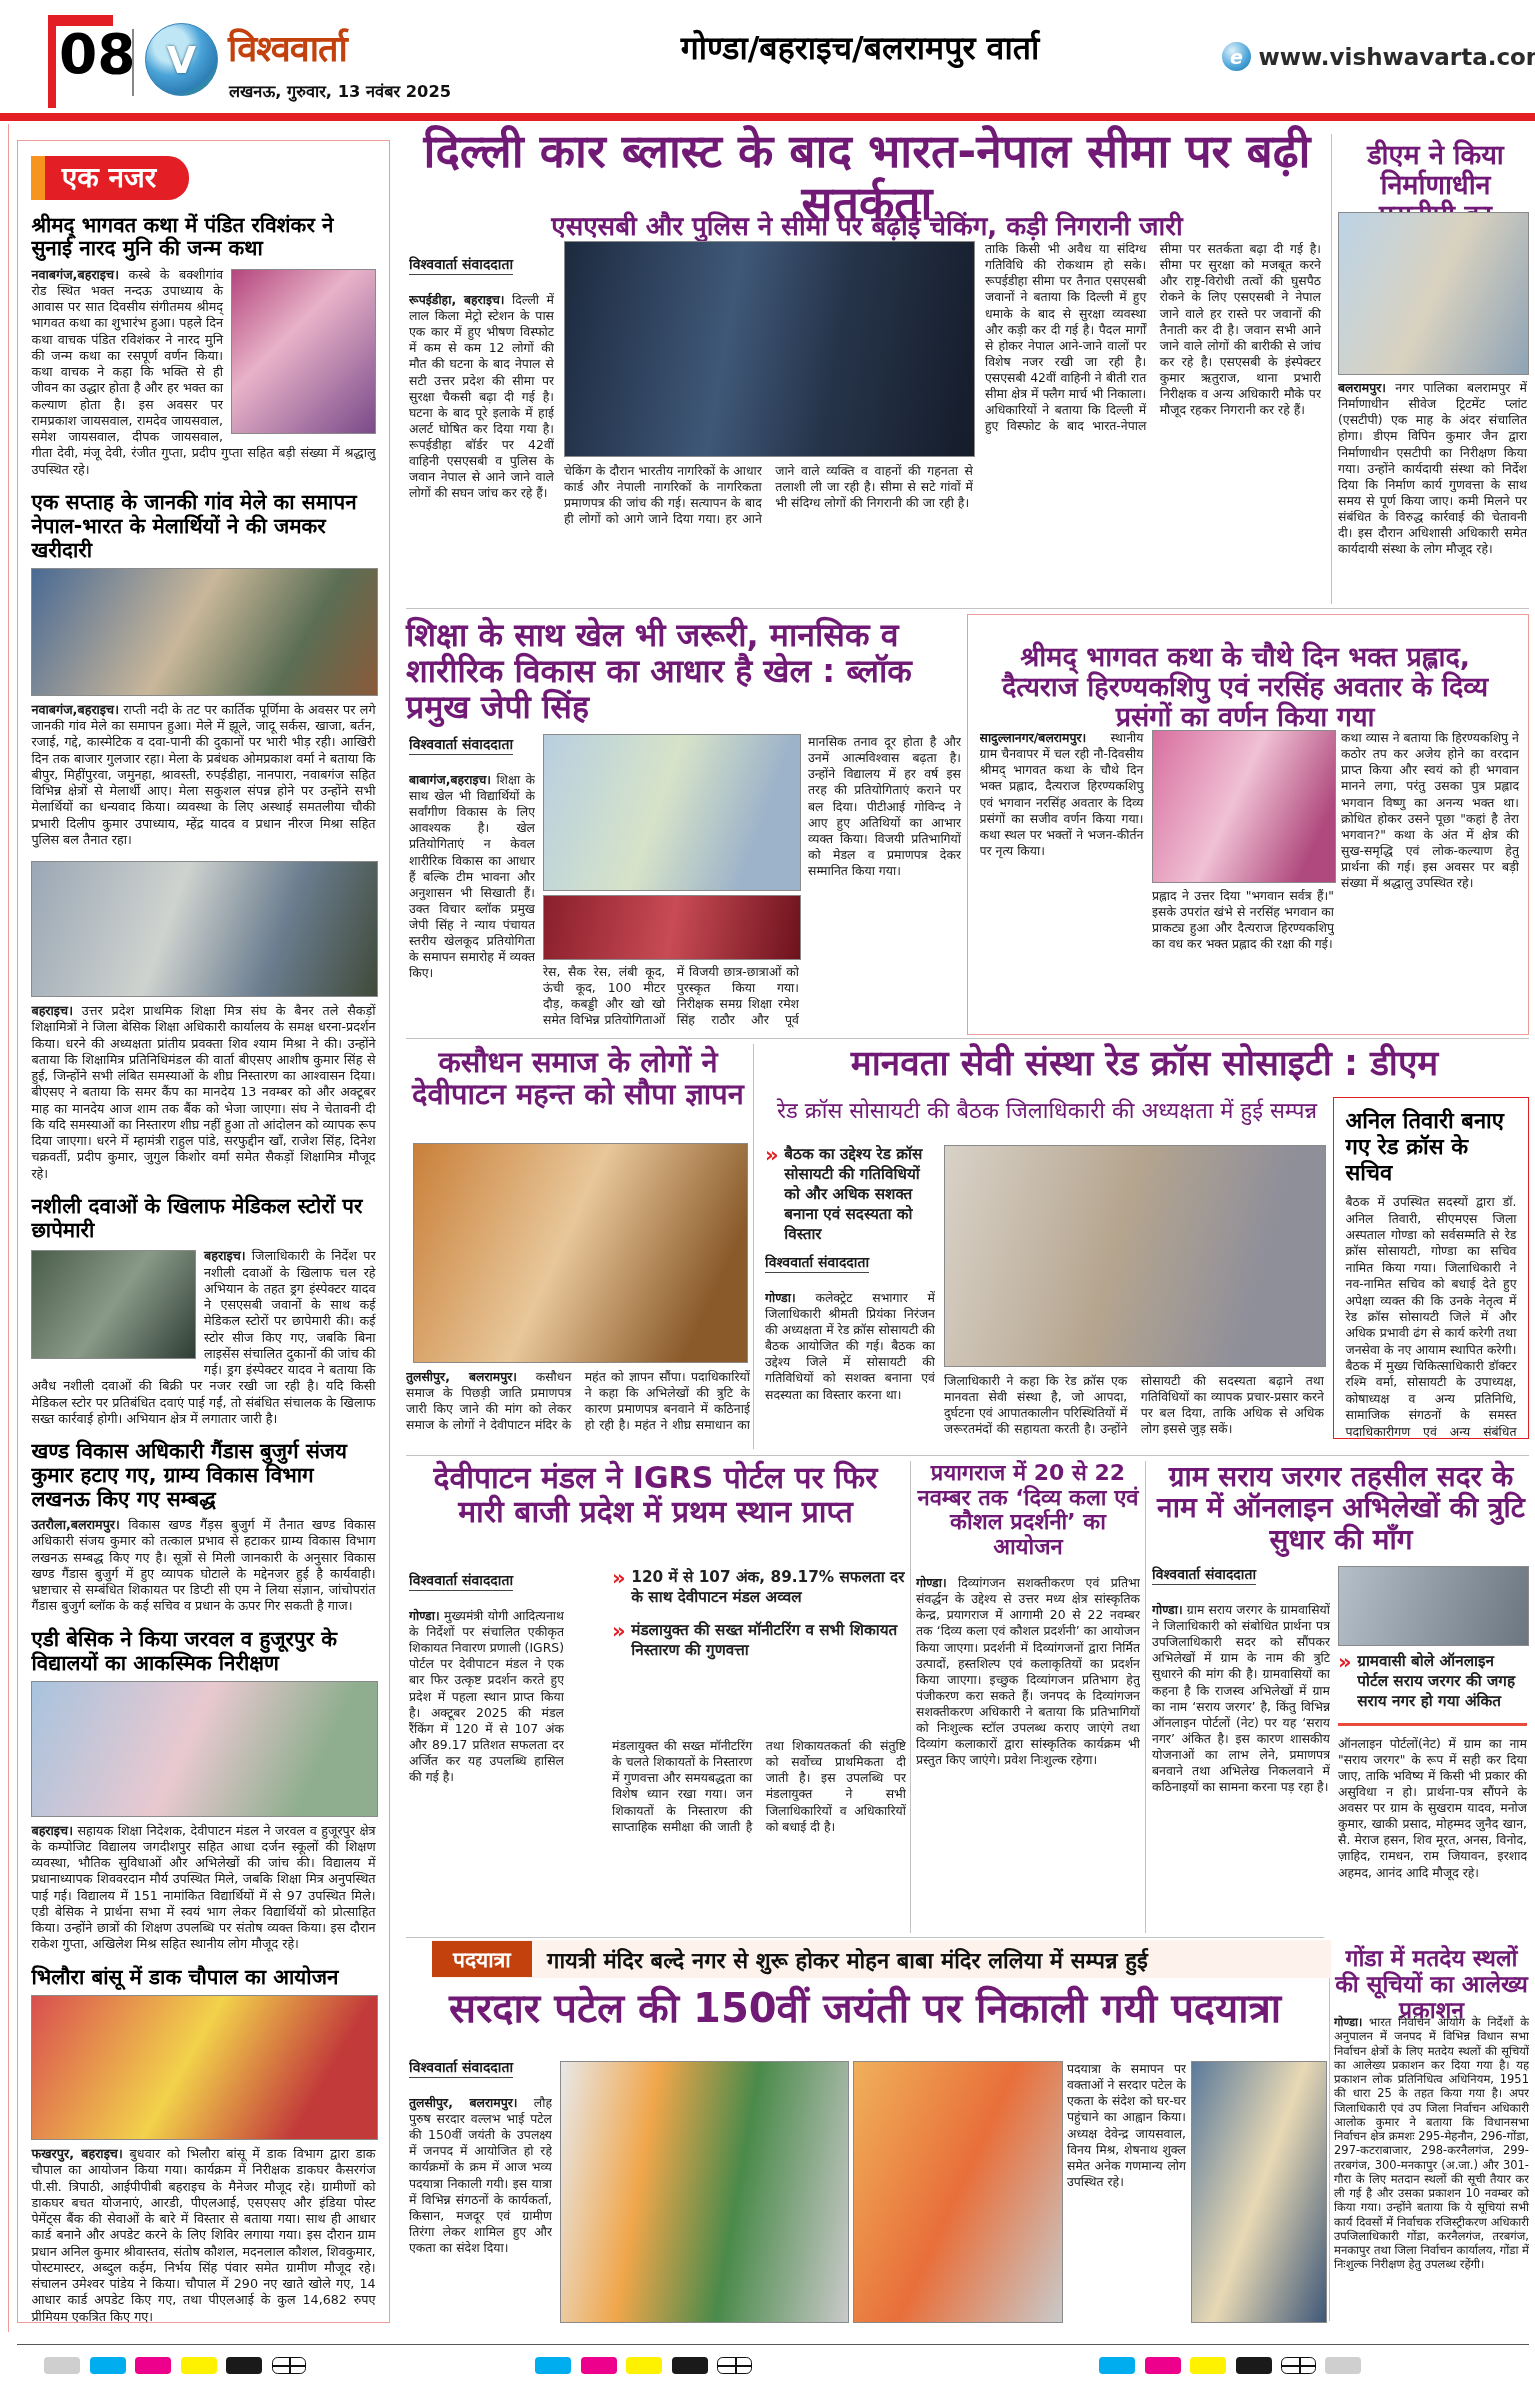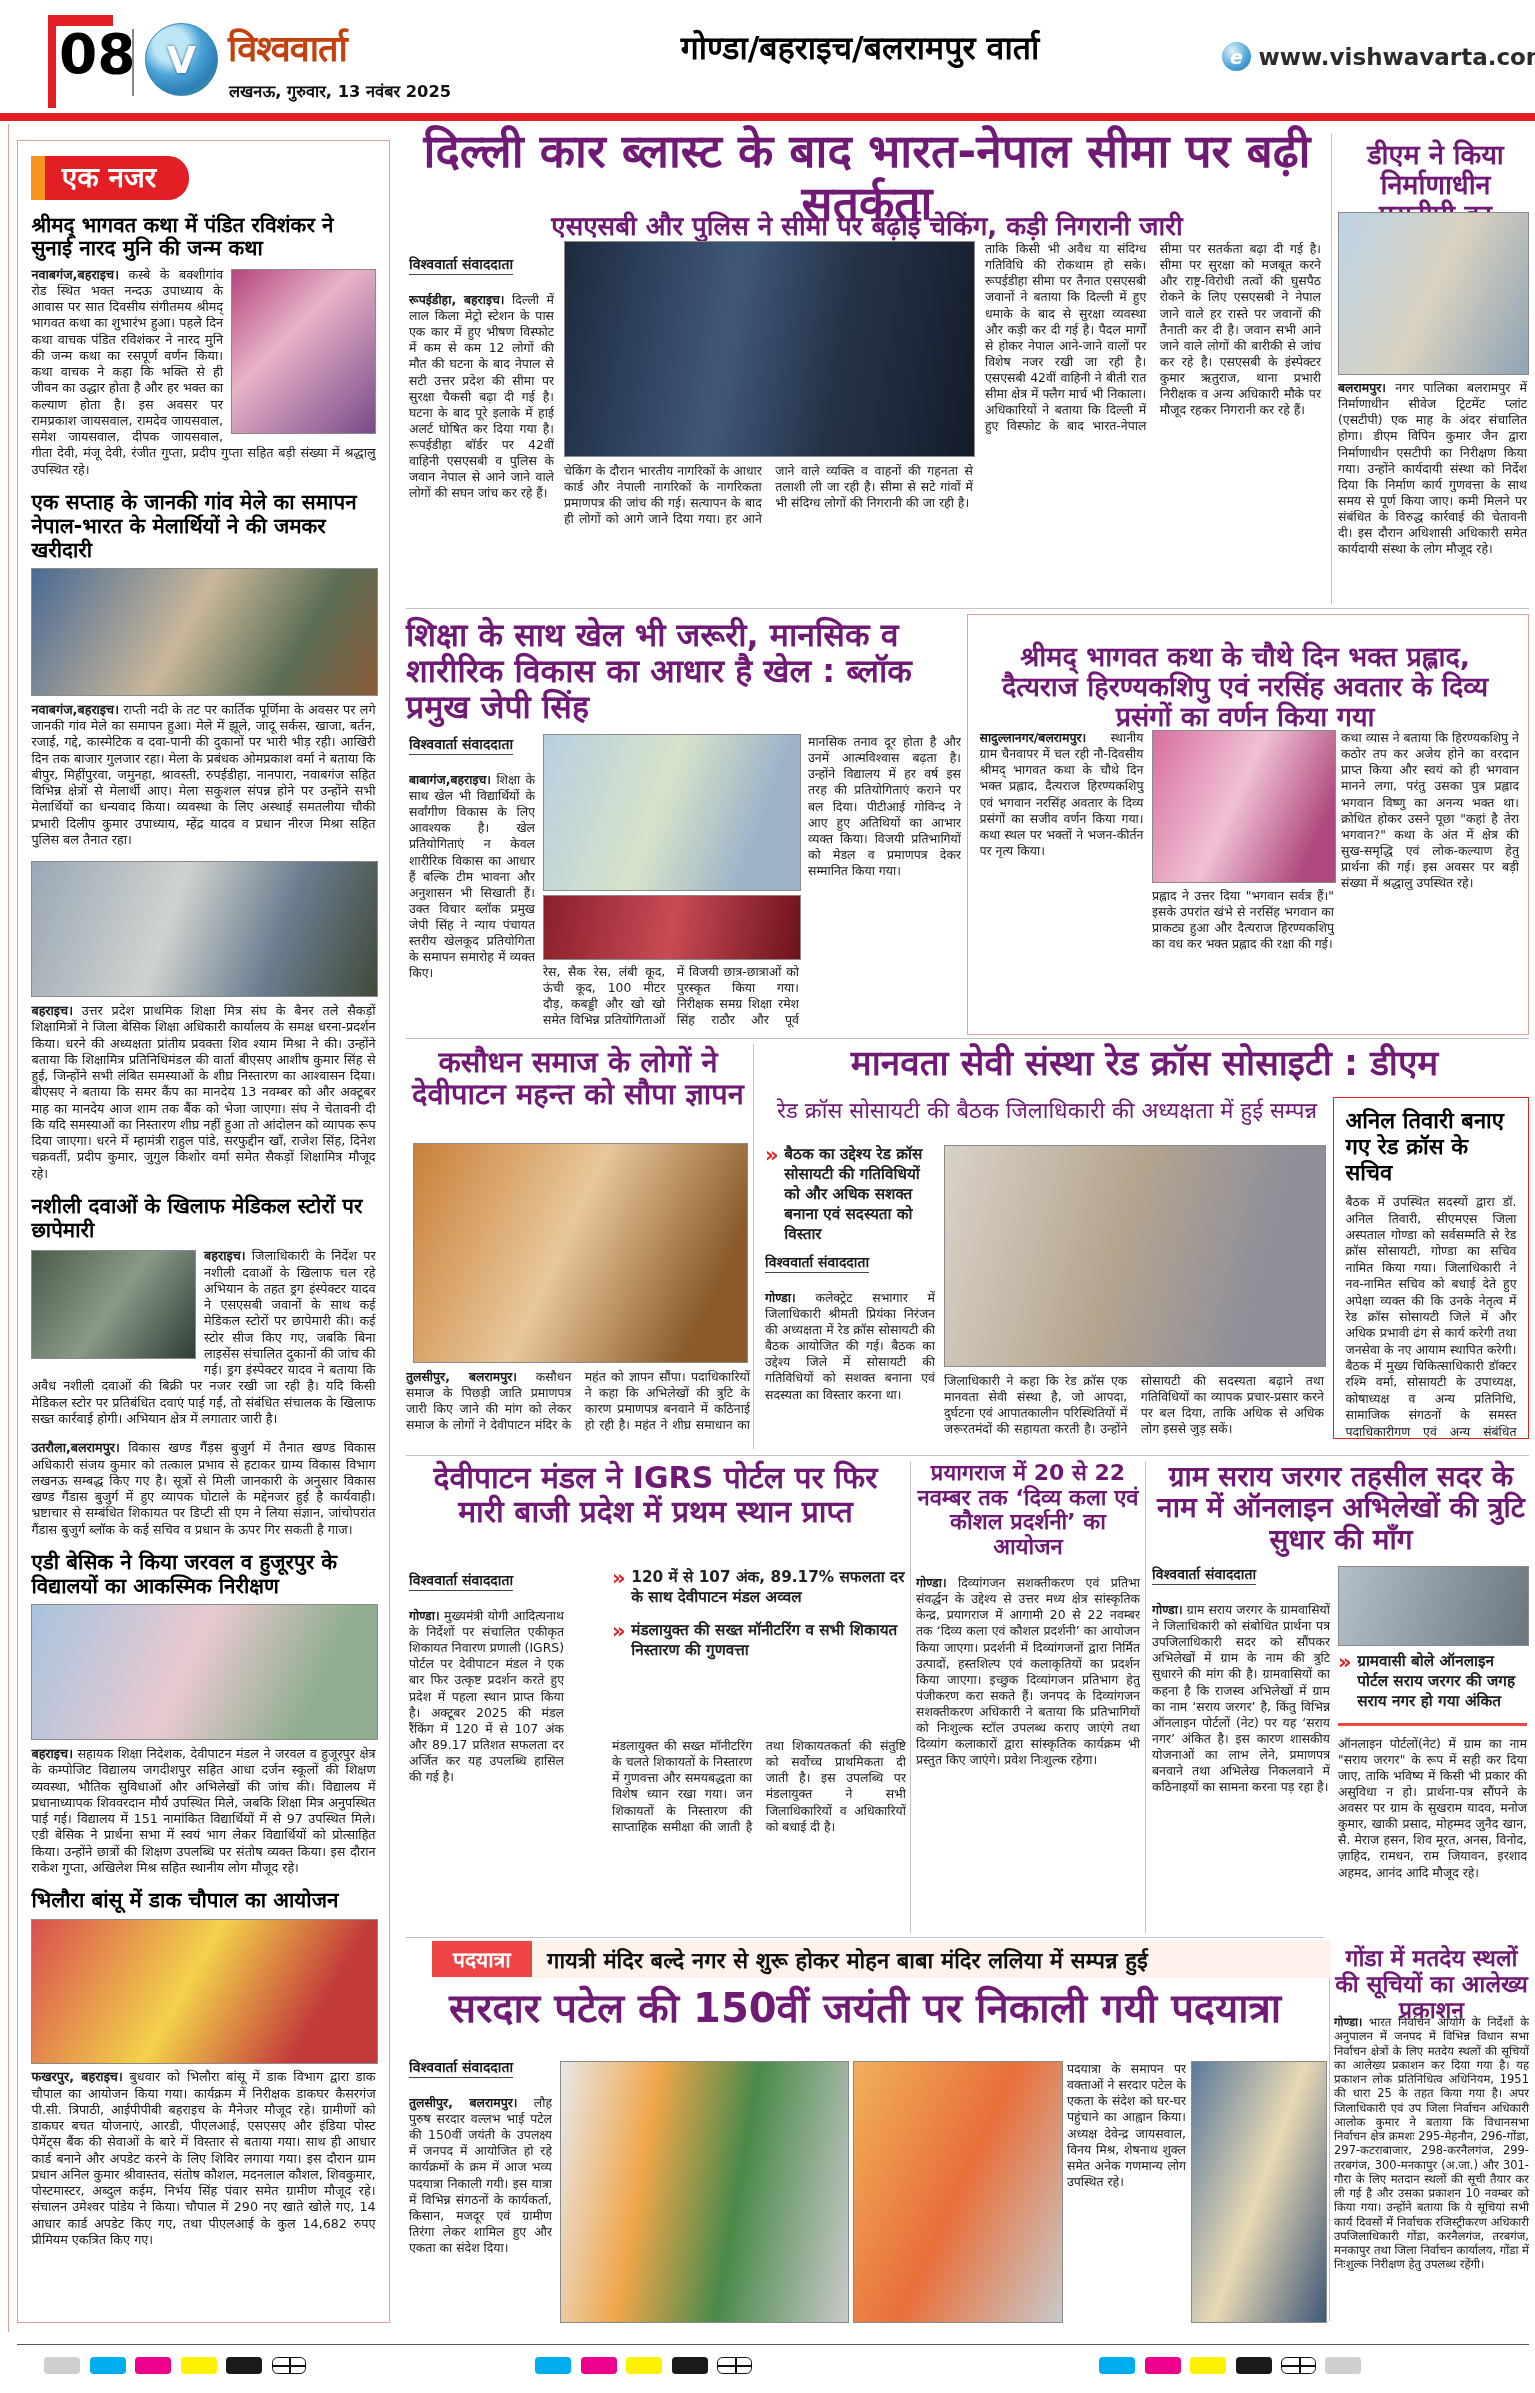--- a/index.html
+++ b/index.html
@@ -47,21 +47,21 @@
   .chev{color:#e31e24;font-weight:bold;font-size:21px;line-height:1;margin-right:5.7px;}
   .bullet{display:flex;align-items:flex-start;font-weight:bold;font-size:15.3px;line-height:1.3;color:#222;}
   
   .bhagwat-box{position:absolute;left:967px;top:614px;width:562px;height:421px;border:1.9px solid #f19a9a;box-sizing:border-box;}
   .anil-box{position:absolute;left:1333px;top:1097px;width:196px;height:342px;border:1.9px solid #e31e24;
             box-sizing:border-box;padding:9.6px 11.5px;overflow:hidden;}
   .anil-box h3{font-size:22px;margin:0 0 7.6px 0;line-height:1.2;color:#000;}
   .anil-box p{margin:0;font-size:12.4px;line-height:1.32;text-align:justify;}
   
   .strip{position:absolute;left:432px;top:1940px;width:899px;height:38px;display:flex;align-items:center;background:#fdf3ec;}
-  .strip .lab{background:#ef4444;color:#fff;font-weight:bold;font-size:21px;padding:3.8px 21px;margin-right:15.3px;}
+  .strip .lab{background:#c2410c;color:#fff;font-weight:bold;font-size:21px;padding:3.8px 21px;margin-right:15.3px;}
   .strip .txt{font-size:22px;font-weight:bold;color:#111;}
   
   .pm{display:inline-block;width:36px;height:17px;border-radius:3.8px;margin-right:9.6px;vertical-align:middle;}
   .pm.c{background:#00aeef;}.pm.m{background:#ec008c;}.pm.y{background:#fff200;}.pm.k{background:#1a1a1a;}
   .pm.g{background:#cfcfcf;}
   .pm.reg{background:#fff;border:1.9px solid #111;width:32.5px;height:15.3px;border-radius:5.7px;position:relative;}
   .pm.reg::before{content:"";position:absolute;left:50%;top:0;bottom:0;width:1.9px;background:#111;}
   .pm.reg::after{content:"";position:absolute;top:50%;left:0;right:0;height:1.9px;background:#111;}
   .edge{position:absolute;left:7.6px;top:124px;width:1.9px;height:2208px;background:#f19a9a;}
 </style>
@@ -113,20 +113,21 @@
     </article>
 
     <article class="sb-art">
       <h3>नशीली दवाओं के खिलाफ मेडिकल स्टोरों पर छापेमारी</h3>
       <div class="sb-photo fl-l" style="width:163px;height:107px;background:linear-gradient(125deg,#4a5d4a,#8a9a88 50%,#2f3e35);"></div>
       <p><span class="dl">बहराइच।</span> <span>जिलाधिकारी के निर्देश पर नशीली दवाओं के खिलाफ चल रहे अभियान के तहत ड्रग इंस्पेक्टर यादव ने एसएसबी जवानों के साथ कई मेडिकल स्टोरों पर छापेमारी की। कई स्टोर सीज किए गए, जबकि बिना लाइसेंस संचालित दुकानों की जांच की गई। ड्रग इंस्पेक्टर यादव ने बताया कि अवैध नशीली दवाओं की बिक्री पर नजर रखी जा रही है। यदि किसी मेडिकल स्टोर पर प्रतिबंधित दवाएं पाई गईं, तो संबंधित संचालक के खिलाफ सख्त कार्रवाई होगी। अभियान क्षेत्र में लगातार जारी है।</span></p>
       <div style="clear:both"></div>
     </article>
 
     <article class="sb-art">
+      <h3>खण्ड विकास अधिकारी गैंडास बुजुर्ग संजय कुमार हटाए गए, ग्राम्य विकास विभाग लखनऊ किए गए सम्बद्ध</h3>
       <p><span class="dl">उतरौला,बलरामपुर।</span> <span>विकास खण्ड गैंड़स बुजुर्ग में तैनात खण्ड विकास अधिकारी संजय कुमार को तत्काल प्रभाव से हटाकर ग्राम्य विकास विभाग लखनऊ सम्बद्ध किए गए है। सूत्रों से मिली जानकारी के अनुसार विकास खण्ड गैंडास बुजुर्ग में हुए व्यापक घोटाले के मद्देनजर हुई है कार्यवाही। भ्रष्टाचार से सम्बंधित शिकायत पर डिप्टी सी एम ने लिया संज्ञान, जांचोपरांत गैंडास बुजुर्ग ब्लॉक के कई सचिव व प्रधान के ऊपर गिर सकती है गाज।</span></p>
     </article>
 
     <article class="sb-art">
       <h3>एडी बेसिक ने किया जरवल व हुजूरपुर के विद्यालयों का आकस्मिक निरीक्षण</h3>
       <div class="sb-photo" style="width:100%;height:134px;background:linear-gradient(115deg,#a8c3de,#e9c9d0 45%,#8fae8f 80%);"></div>
       <p><span class="dl">बहराइच।</span> <span>सहायक शिक्षा निदेशक, देवीपाटन मंडल ने जरवल व हुजूरपुर क्षेत्र के कम्पोजिट विद्यालय जगदीशपुर सहित आधा दर्जन स्कूलों की शिक्षण व्यवस्था, भौतिक सुविधाओं और अभिलेखों की जांच की। विद्यालय में प्रधानाध्यापक शिववरदान मौर्य उपस्थित मिले, जबकि शिक्षा मित्र अनुपस्थित पाई गई। विद्यालय में 151 नामांकित विद्यार्थियों में से 97 उपस्थित मिले। एडी बेसिक ने प्रार्थना सभा में स्वयं भाग लेकर विद्यार्थियों को प्रोत्साहित किया। उन्होंने छात्रों की शिक्षण उपलब्धि पर संतोष व्यक्त किया। इस दौरान राकेश गुप्ता, अखिलेश मिश्र सहित स्थानीय लोग मौजूद रहे।</span></p>
     </article>
 
     <article class="sb-art">

